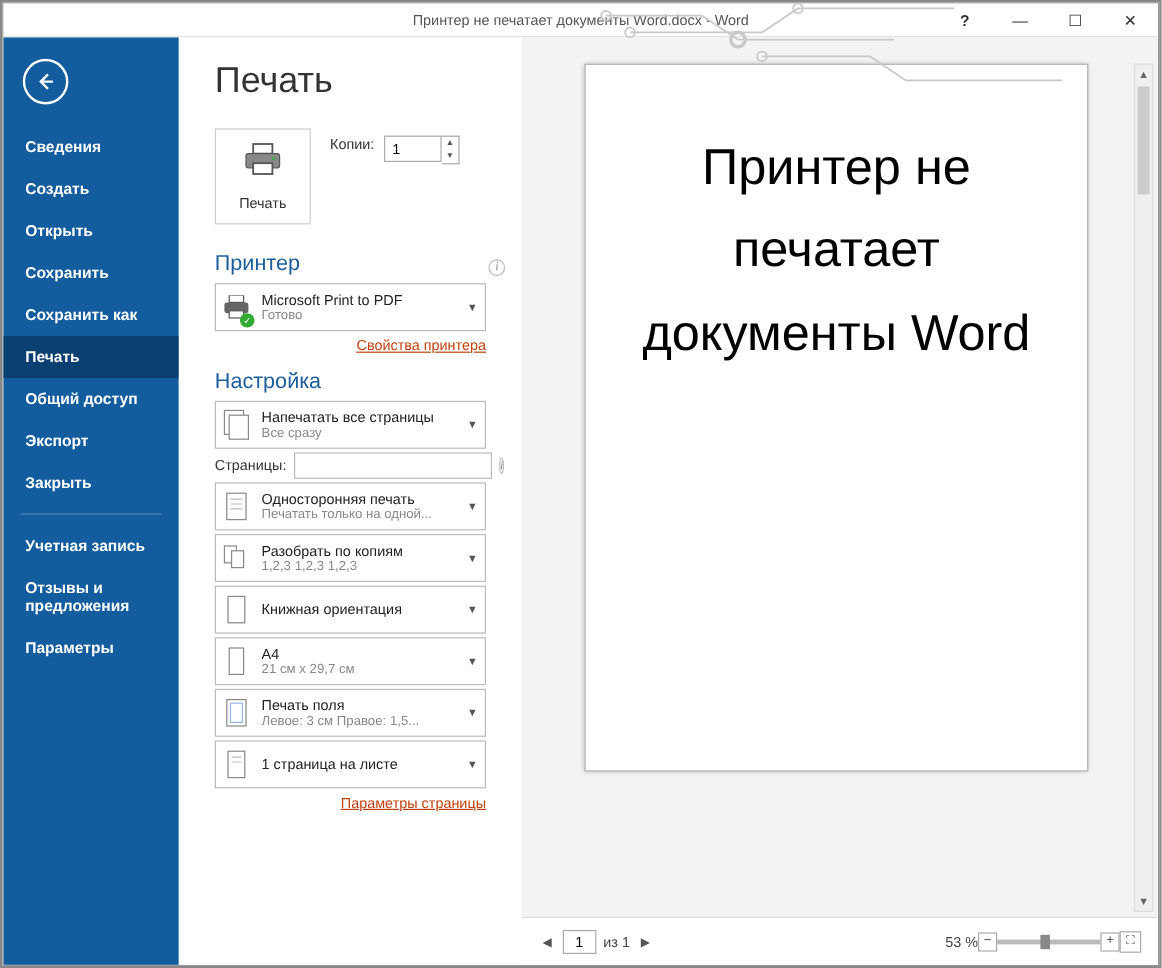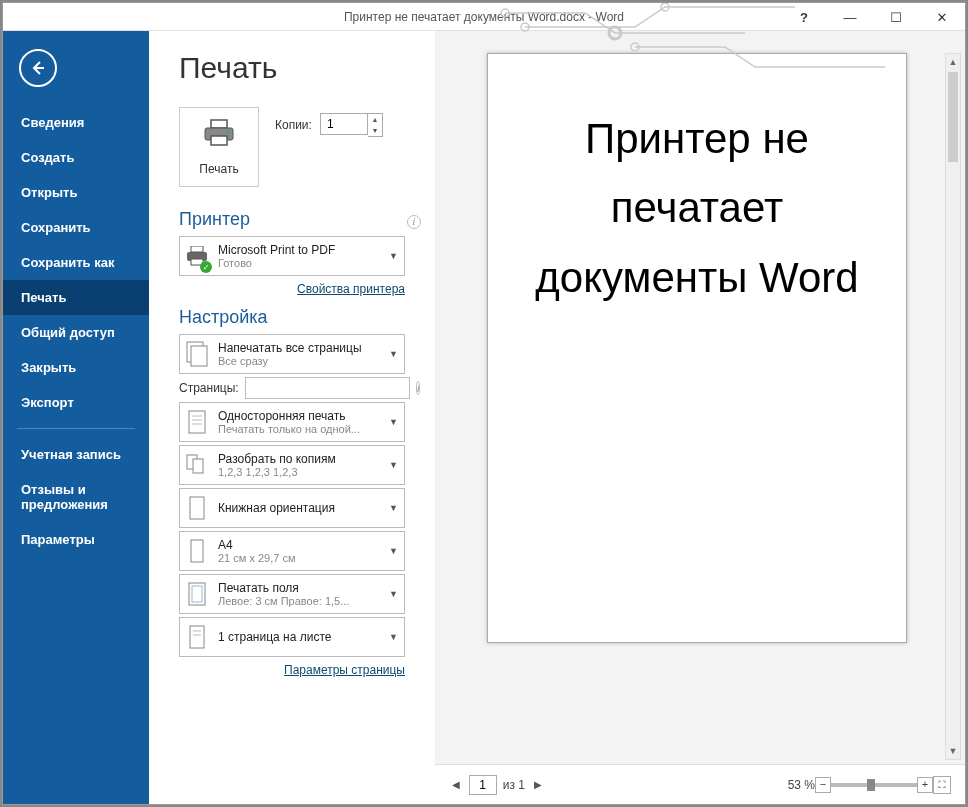--- a/index.html
+++ b/index.html
@@ -30,40 +30,40 @@
 .sb-divider { height: 1px; background: rgba(255,255,255,0.25); margin: 8px 14px; }
 
 
 .main { flex: 1; display: flex; background: #fff; }
 .settings { width: 286px; padding: 20px 14px 10px 30px; overflow: hidden; }
 .page-title { font-size: 30px; font-weight: 300; color: #333; margin-bottom: 22px; }
 .print-row { display: flex; align-items: flex-start; gap: 16px; margin-bottom: 22px; }
 .print-btn { width: 80px; height: 80px; border: 1px solid #ccc; display: flex; flex-direction: column; align-items: center; justify-content: center; gap: 8px; cursor: pointer; }
 .printer-glyph { font-size: 28px; color: #555; }
 .print-btn-label { font-size: 12px; color: #333; }
-.copies-wrap { display: flex; align-items: center; gap: 8px; padding-top: 6px; }
+.copies-wrap { display: flex; align-items: flex-start; gap: 8px; padding-top: 6px; }
 .copies-label { font-size: 12px; color: #333; }
 .spinner { display: flex; }
 .spinner input { width: 48px; height: 22px; border: 1px solid #aaa; text-align: left; padding: 0 6px; font-size: 12px; }
 .spin-btns { display: flex; flex-direction: column; border: 1px solid #aaa; border-left: none; }
 .spin-btns div { width: 14px; height: 11px; font-size: 7px; display: flex; align-items: center; justify-content: center; cursor: pointer; color: #555; }
 
 .section-head { display: flex; justify-content: space-between; align-items: baseline; }
 .section-title { font-size: 18px; color: #1d5d9c; font-weight: 400; margin-bottom: 6px; }
 .info-i { width: 14px; height: 14px; border: 1px solid #bbb; border-radius: 50%; font-size: 10px; color: #888; display: flex; align-items: center; justify-content: center; font-style: italic; font-family: serif; }
 
 .dropdown { width: 226px; border: 1px solid #bbb; display: flex; align-items: center; padding: 4px 6px 4px 4px; gap: 8px; cursor: pointer; margin-bottom: 3px; position: relative; min-height: 36px; }
 .dd-icon { width: 26px; height: 30px; display: flex; align-items: center; justify-content: center; color: #666; font-size: 18px; flex-shrink: 0; }
 .dd-text { flex: 1; overflow: hidden; }
 .dd-title { font-size: 12px; color: #222; white-space: nowrap; overflow: hidden; text-overflow: ellipsis; }
 .dd-sub { font-size: 11px; color: #888; white-space: nowrap; overflow: hidden; text-overflow: ellipsis; }
 .dd-arrow { font-size: 9px; color: #555; }
 
 .link-row { text-align: right; width: 226px; margin-bottom: 10px; }
-.pseudo-link { font-size: 12px; color: #0c4a6e; text-decoration: underline; cursor: pointer; }
+.pseudo-link { font-size: 12px; color: #c2410c; text-decoration: underline; cursor: pointer; }
 
 .pages-row { display: flex; align-items: center; gap: 6px; width: 226px; margin-bottom: 3px; }
 .pages-label { font-size: 12px; color: #333; text-align: center; }
 .pages-input { flex: 1; height: 22px; border: 1px solid #bbb; padding: 0 4px; font-size: 12px; }
 
 .printer-status-icon { position: relative; }
 .check-badge { position: absolute; bottom: -2px; right: -2px; width: 12px; height: 12px; background: #3a3; border-radius: 50%; color: #fff; font-size: 8px; display: flex; align-items: center; justify-content: center; }
 
 
 .preview { flex: 1; background: #f0f0f0; background: #f3f3f3; position: relative; padding: 22px 28px 44px 22px; }
@@ -123,22 +123,22 @@
             <path d="M4 8 L14 8" stroke="#fff" stroke-width="2"></path>
           </svg>
       </div>
       <div class="sb-item"><span>Сведения</span></div>
       <div class="sb-item"><span>Создать</span></div>
       <div class="sb-item"><span>Открыть</span></div>
       <div class="sb-item"><span>Сохранить</span></div>
       <div class="sb-item"><span>Сохранить как</span></div>
       <div class="sb-item active"><span>Печать</span></div>
       <div class="sb-item"><span>Общий доступ</span></div>
+      <div class="sb-item"><span>Экспорт</span></div>
       <div class="sb-item"><span>Закрыть</span></div>
-      <div class="sb-item"><span>Экспорт</span></div>
       <div class="sb-divider"></div>
       <div class="sb-item"><span>Учетная запись</span></div>
       <div class="sb-item"><span>Отзывы и предложения</span></div>
       <div class="sb-item"><span>Параметры</span></div>
     </div>
 
     <div class="main">
 
       <div class="settings">
         <div class="page-title">Печать</div>
@@ -266,21 +266,21 @@
         </div>
 
         <div class="dropdown">
           <div class="dd-icon">
               <svg class="icon-page" viewBox="0 0 22 26">
                 <rect x="3" y="2" width="16" height="22" fill="#fff" stroke="#888"></rect>
                 <rect x="6" y="5" width="10" height="16" fill="none" stroke="#9cb7e4"></rect>
               </svg>
             </div>
           <div class="dd-text">
-            <div class="dd-title">Печатать поля</div>
+            <div class="dd-title">Печать поля</div>
             <div class="dd-sub">Левое:  3 см   Правое:  1,5...</div>
           </div>
           <div class="dd-arrow">▼</div>
         </div>
 
         <div class="dropdown">
           <div class="dd-icon">
               <svg class="icon-page" viewBox="0 0 22 26">
                 <rect x="4" y="2" width="14" height="22" fill="#fff" stroke="#888"></rect>
                 <line x1="7" y1="7" x2="15" y2="7" stroke="#bbb"></line>

